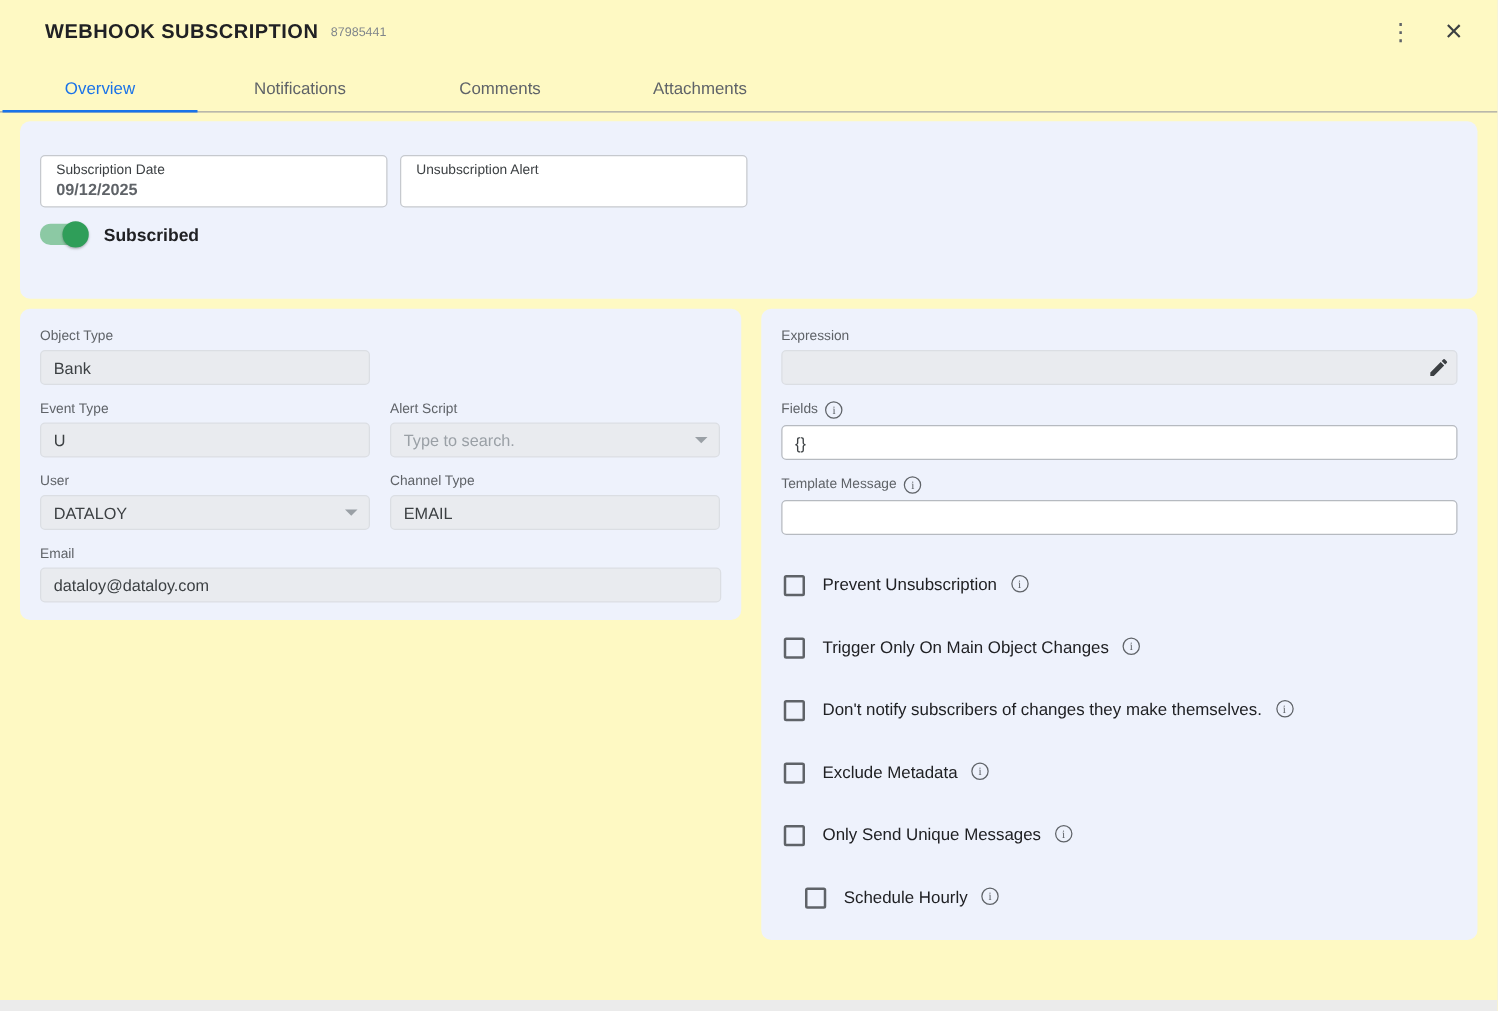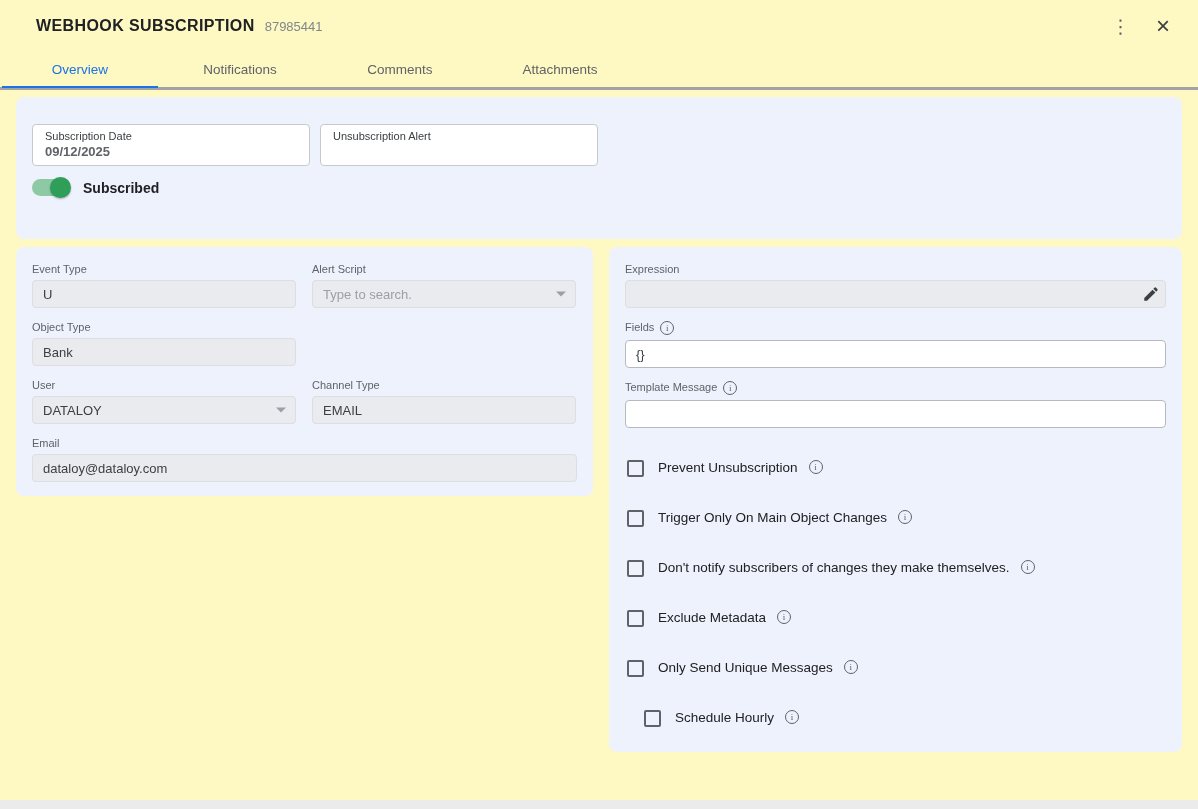--- a/index.html
+++ b/index.html
@@ -7,27 +7,27 @@
   body {
     background: #ebebeb;
     font-family: "Liberation Sans", sans-serif;
     overflow: hidden;
   }
   .dialog { width: 1198px; height: 800px; background: #fef9c3; }
 
   
   .header { display: flex; align-items: center; height: 52px; padding: 0 28px 0 36px; }
   .title { font-size: 16px; font-weight: 700; color: #202124; letter-spacing: .4px; }
-  .doc-id { font-size: 13px; color: #80868b; margin-left: 10px; }
+  .doc-id { font-size: 10px; color: #80868b; margin-left: 10px; }
   .header-spacer { flex: 1; }
   .kebab-btn { font-size: 19px; color: #5f6368; padding: 2px 10px; cursor: pointer; line-height: 1; }
   .close-btn { font-size: 24px; color: #3c4043; margin-left: 16px; cursor: pointer; line-height: 1; }
 
   
-  .tabbar { display: flex; border-bottom: 3px solid #a3a3a3; height: 38px; }
+  .tabbar { display: flex; border-bottom: 1px solid #a3a3a3; height: 38px; }
   .tab { width: 160px; display: flex; align-items: center; justify-content: center;
          font-size: 13.5px; color: #5f6368; position: relative; cursor: pointer; }
   .tab.active { color: #1a73e8; }
   .tab.active::after { content: ""; position: absolute; left: 2px; right: 2px; bottom: -1px;
                        height: 2px; background: #1a73e8; }
 
   
   .content { padding: 7px 16px 0; }
   .panel { background: #eef2fc; border-radius: 8px; }
 
@@ -123,39 +123,39 @@
         <span class="toggle-label">Subscribed</span>
       </div>
     </div>
 
     <div class="columns">
 
       <div class="panel left-panel">
 
         <div class="two-col">
           <div class="fg">
+            <span class="fg-label">Object Type</span>
+            <div class="inp filled">
+              <span>Bank</span>
+            </div>
+          </div>
+        </div>
+
+        <div class="two-col">
+          <div class="fg">
             <span class="fg-label">Event Type</span>
             <div class="inp filled">
               <span>U</span>
             </div>
           </div>
           <div class="fg">
             <span class="fg-label">Alert Script</span>
             <div class="inp filled">
               <span class="ph">Type to search.</span>
               <span class="caret"></span>
-            </div>
-          </div>
-        </div>
-
-        <div class="two-col">
-          <div class="fg">
-            <span class="fg-label">Object Type</span>
-            <div class="inp filled">
-              <span>Bank</span>
             </div>
           </div>
         </div>
 
         <div class="two-col">
           <div class="fg">
             <span class="fg-label">User</span>
             <div class="inp filled">
               <span>DATALOY</span>
               <span class="caret"></span>

